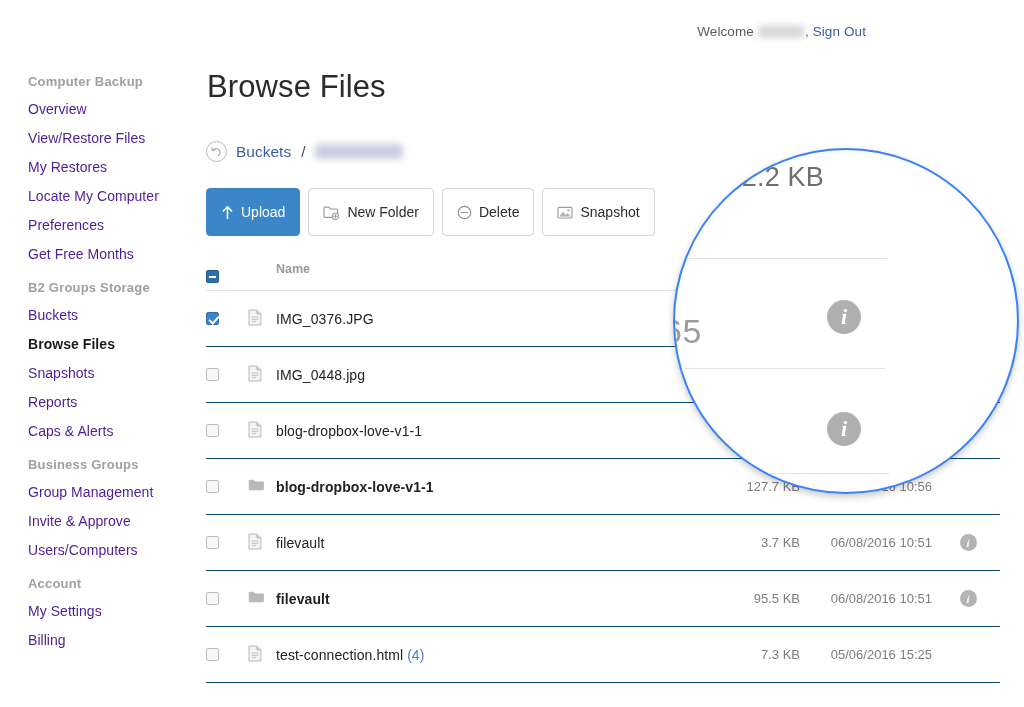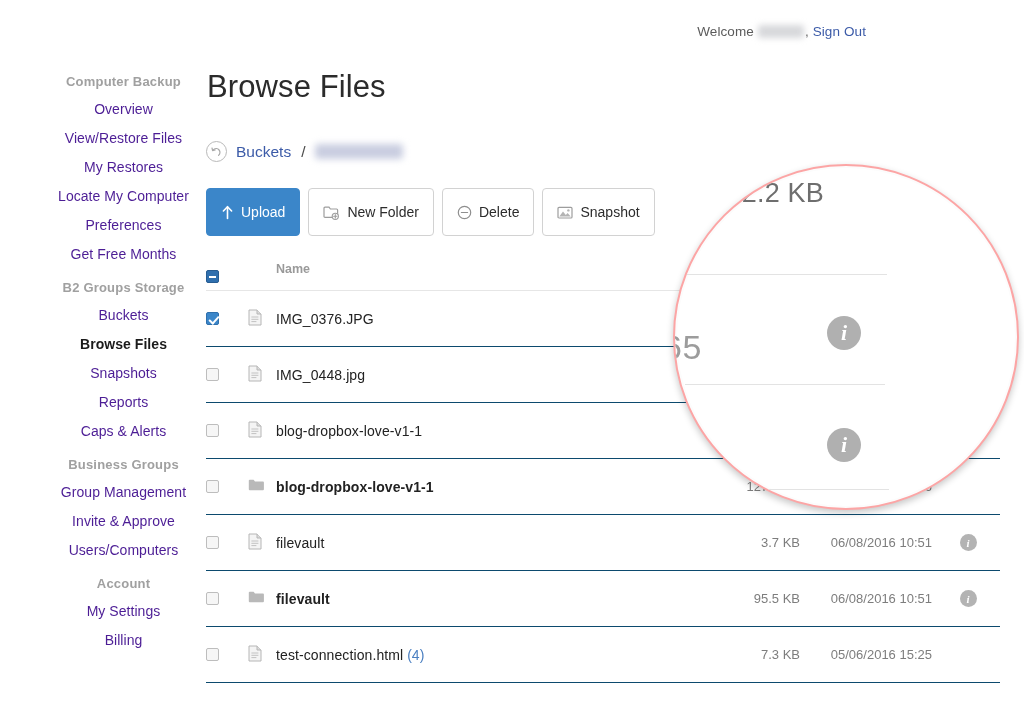--- a/index.html
+++ b/index.html
@@ -52,26 +52,25 @@
   }
   .signout {
     color: #3c5ba8;
     text-decoration: none;
     font-size: 13.5px;
   }
 
   
   .sidebar {
     position: absolute;
-    left: 16px;
+    left: 8px;
     top: 74px;
     width: 195px;
     padding-left: 20px;
     box-sizing: border-box;
-    text-align: center;
   }
   .nav-group { margin-bottom: 18px; }
   .nav-group:last-child { margin-bottom: 0; }
   .nav-heading {
     font-size: 13px;
     font-weight: bold;
     color: #a0a0a0;
     letter-spacing: .2px;
     margin-bottom: 12px;
     white-space: nowrap;
@@ -256,26 +255,26 @@
     font-style: italic;
     font-family: "Liberation Serif", serif;
     font-weight: bold;
     cursor: pointer;
   }
 
   
   .loupe {
     position: absolute;
     left: 673px;
-    top: 164px;
+    top: 148px;
     width: 342px;
     height: 342px;
     border-radius: 50%;
     background: #ffffff;
-    border: 2px solid #fca5a5;
+    border: 2px solid #3b82f6;
     box-shadow: 0 3px 7px rgba(0,0,0,.22), inset 0 0 0 2px #fcfcfc;
     overflow: hidden;
     z-index: 5;
   }
   .loupe-inner {
     position: absolute;
     inset: 0;
   }
   .loupe-size-text {
     position: absolute;

